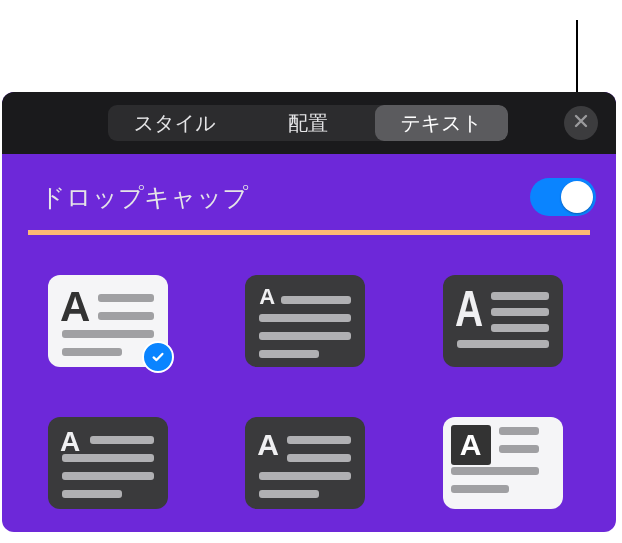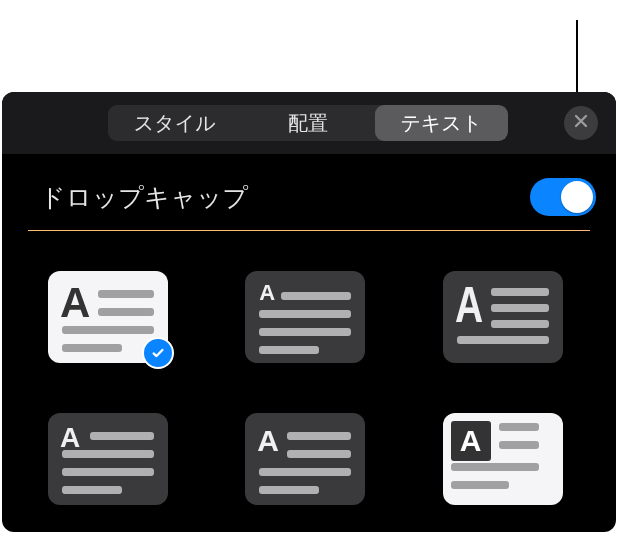--- a/index.html
+++ b/index.html
@@ -28,21 +28,21 @@
     background: #000000;
     left: 576px;
   }
 
   .panel {
     position: absolute;
     left: 2px;
     top: 92px;
     width: 614px;
     height: 440px;
-    background: #000000;
+    background: #6d28d9;
     border-radius: 12px;
     overflow: hidden;
   }
 
   .tabbar {
     position: relative;
     width: 100%;
     height: 62px;
     background: #1a1a1c;
     display: flex;
@@ -92,21 +92,21 @@
   .content {
     position: relative;
     padding: 20px 26px 0 26px;
   }
 
   .row-header {
     display: flex;
     align-items: center;
     justify-content: space-between;
     padding: 4px 0 14px 12px;
-    border-bottom: 1px solid #fdba74;
+    border-bottom: 5px solid #fdba74;
   }
   .row-title {
     color: #e5e5e7;
     font-size: 25px;
     font-weight: 400;
     letter-spacing: 0.5px;
   }
 
   .toggle {
     position: relative;

